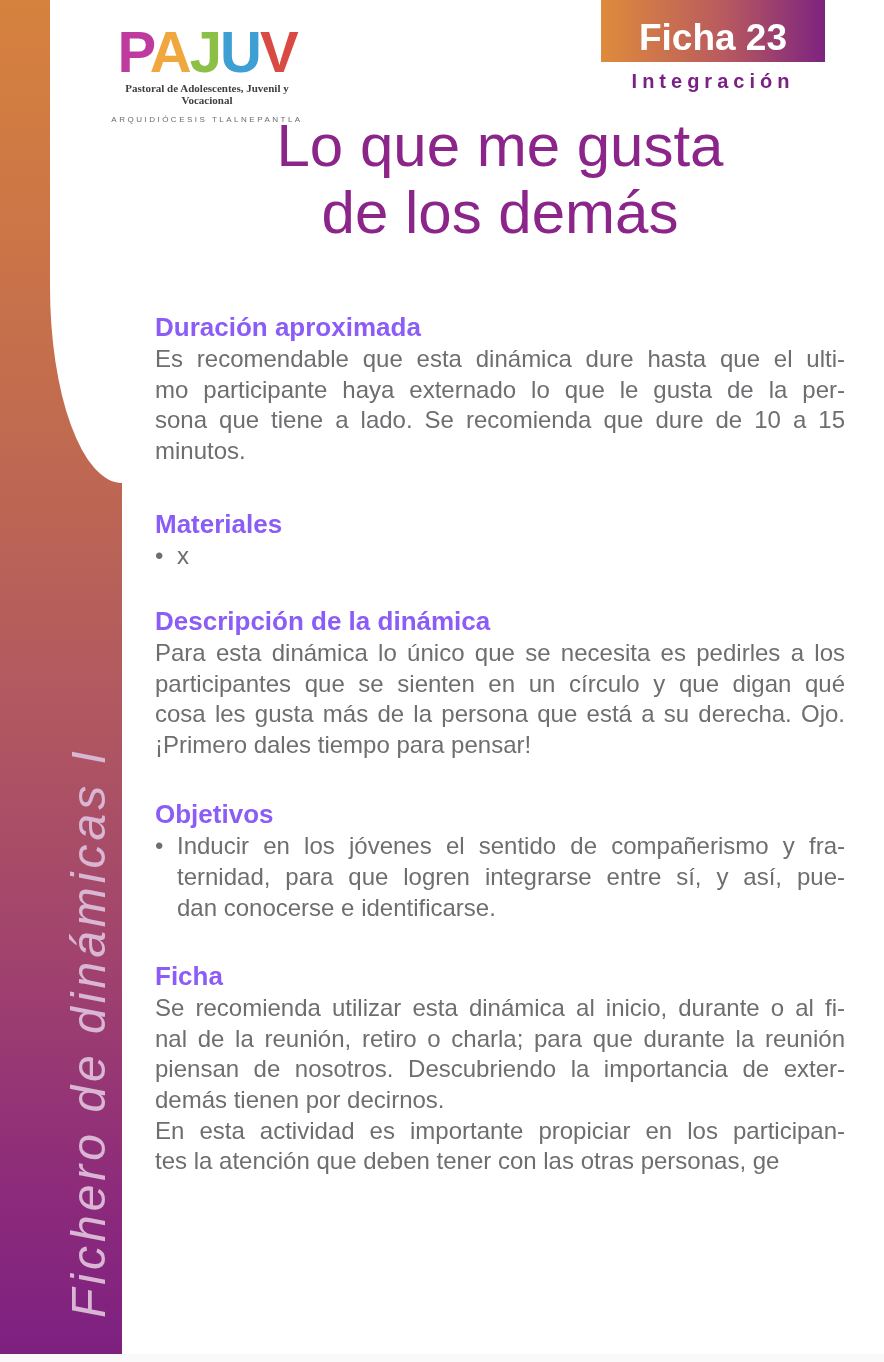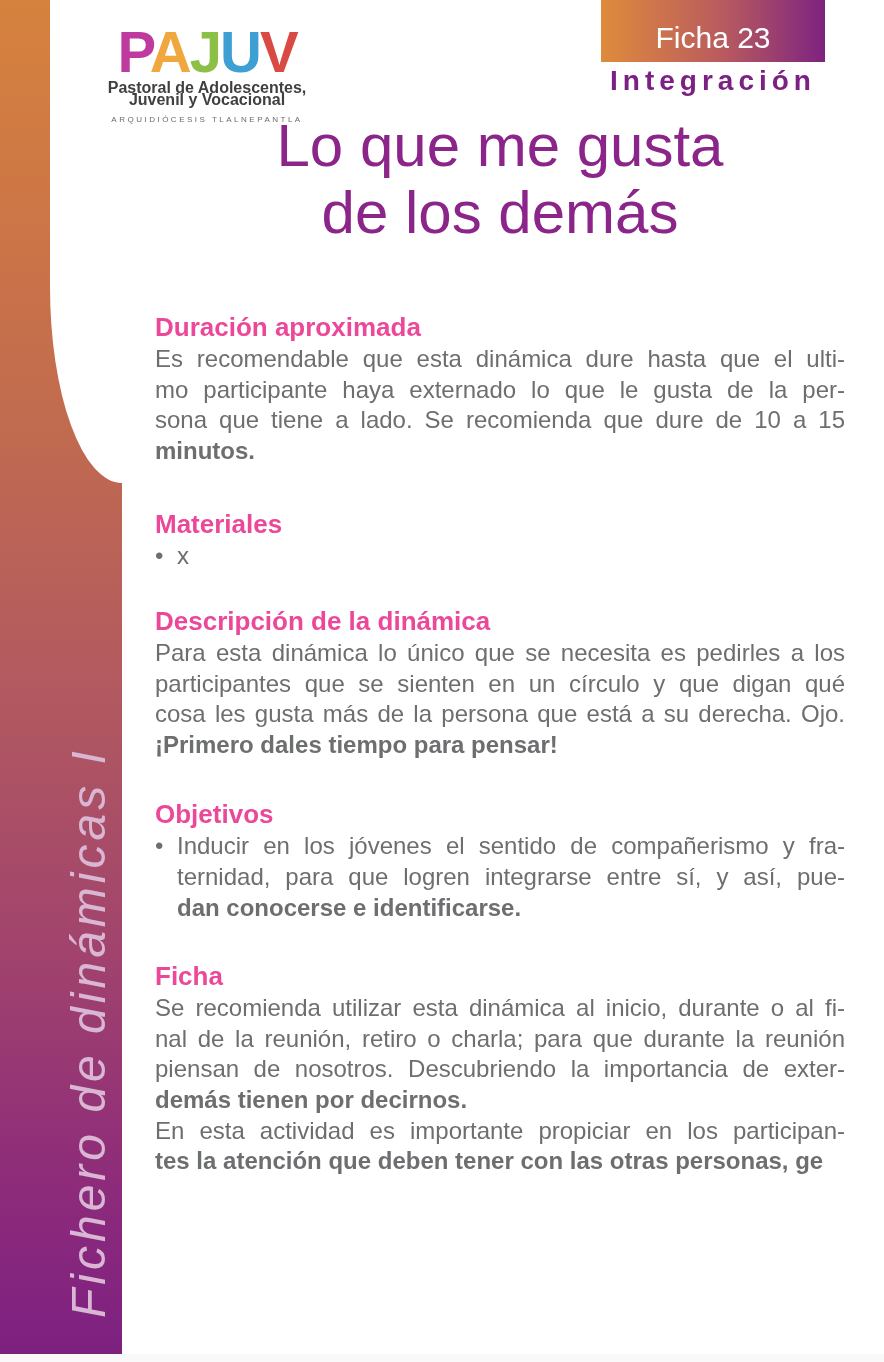--- a/index.html
+++ b/index.html
@@ -16,40 +16,40 @@
 
   .vtext{position:absolute;left:64px;top:1318px;transform:rotate(-90deg);transform-origin:0 0;
     white-space:nowrap;font-style:italic;font-size:48px;line-height:50px;letter-spacing:4px;
     color:#d9b7d4;z-index:2;}
 
   .layer{position:absolute;left:0;top:0;width:884px;height:1362px;z-index:3;}
 
   
   .logo{position:absolute;left:100px;top:26px;width:214px;text-align:center;}
   .logo-word{font-weight:bold;font-size:58px;line-height:52px;letter-spacing:-2px;}
-  .logo-cap1{margin-top:4px;font-size:16px;line-height:12px;color:#404041;font-weight:bold;}
+  .logo-cap1{margin-top:4px;font-size:11px;line-height:12px;color:#404041;font-weight:bold;font-family:Liberation Serif, serif;}
   .logo-cap2{margin-top:9px;font-size:8px;line-height:10px;color:#6a6b6d;letter-spacing:2.5px;}
 
   
   .banner{position:absolute;left:601px;top:0;width:224px;height:62px;
     background:linear-gradient(90deg,#df8b3c 0%,#b85a5f 55%,#7d2380 100%);
     display:flex;align-items:center;justify-content:center;padding-top:14px;box-sizing:border-box;}
-  .banner-label{color:#ffffff;font-weight:normal;font-size:30px;}
+  .banner-label{color:#ffffff;font-weight:bold;font-size:37px;}
   .category{position:absolute;left:601px;top:66px;width:224px;text-align:center;
-    color:#7b2184;font-weight:bold;font-size:28px;line-height:30px;letter-spacing:5px;}
+    color:#7b2184;font-weight:bold;font-size:20px;line-height:30px;letter-spacing:5px;}
 
   
   .title{position:absolute;left:155px;top:112px;width:690px;text-align:center;
     color:#8b2589;font-weight:normal;font-size:60px;line-height:67px;}
 
   
   .content{position:absolute;left:155px;top:310px;width:690px;color:#6d6e70;font-size:24px;}
-  .content h2{margin:0;font-size:26px;line-height:34px;font-weight:bold;color:#ec4899;}
+  .content h2{margin:0;font-size:26px;line-height:34px;font-weight:bold;color:#8b5cf6;}
   .tline{text-align:justify;text-align-last:justify;line-height:30.6px;}
-  .tline.last{text-align-last:left;font-weight:bold;}
+  .tline.last{text-align-last:left;}
   .sec-materiales{margin-top:41px;}
   .sec-descripcion{margin-top:32px;}
   .sec-objetivos{margin-top:37px;}
   .sec-usos{margin-top:36px;}
   .bullet-row{display:flex;line-height:30.6px;}
   .bullet-row .dot{width:22px;flex:0 0 22px;}
   .hang{position:relative;padding-left:22px;}
   .hang .dot{position:absolute;left:0;top:0;line-height:30.6px;}
 
   .bottom-strip{position:absolute;left:0;bottom:0;width:884px;height:8px;background:#faf8f9;z-index:4;}

